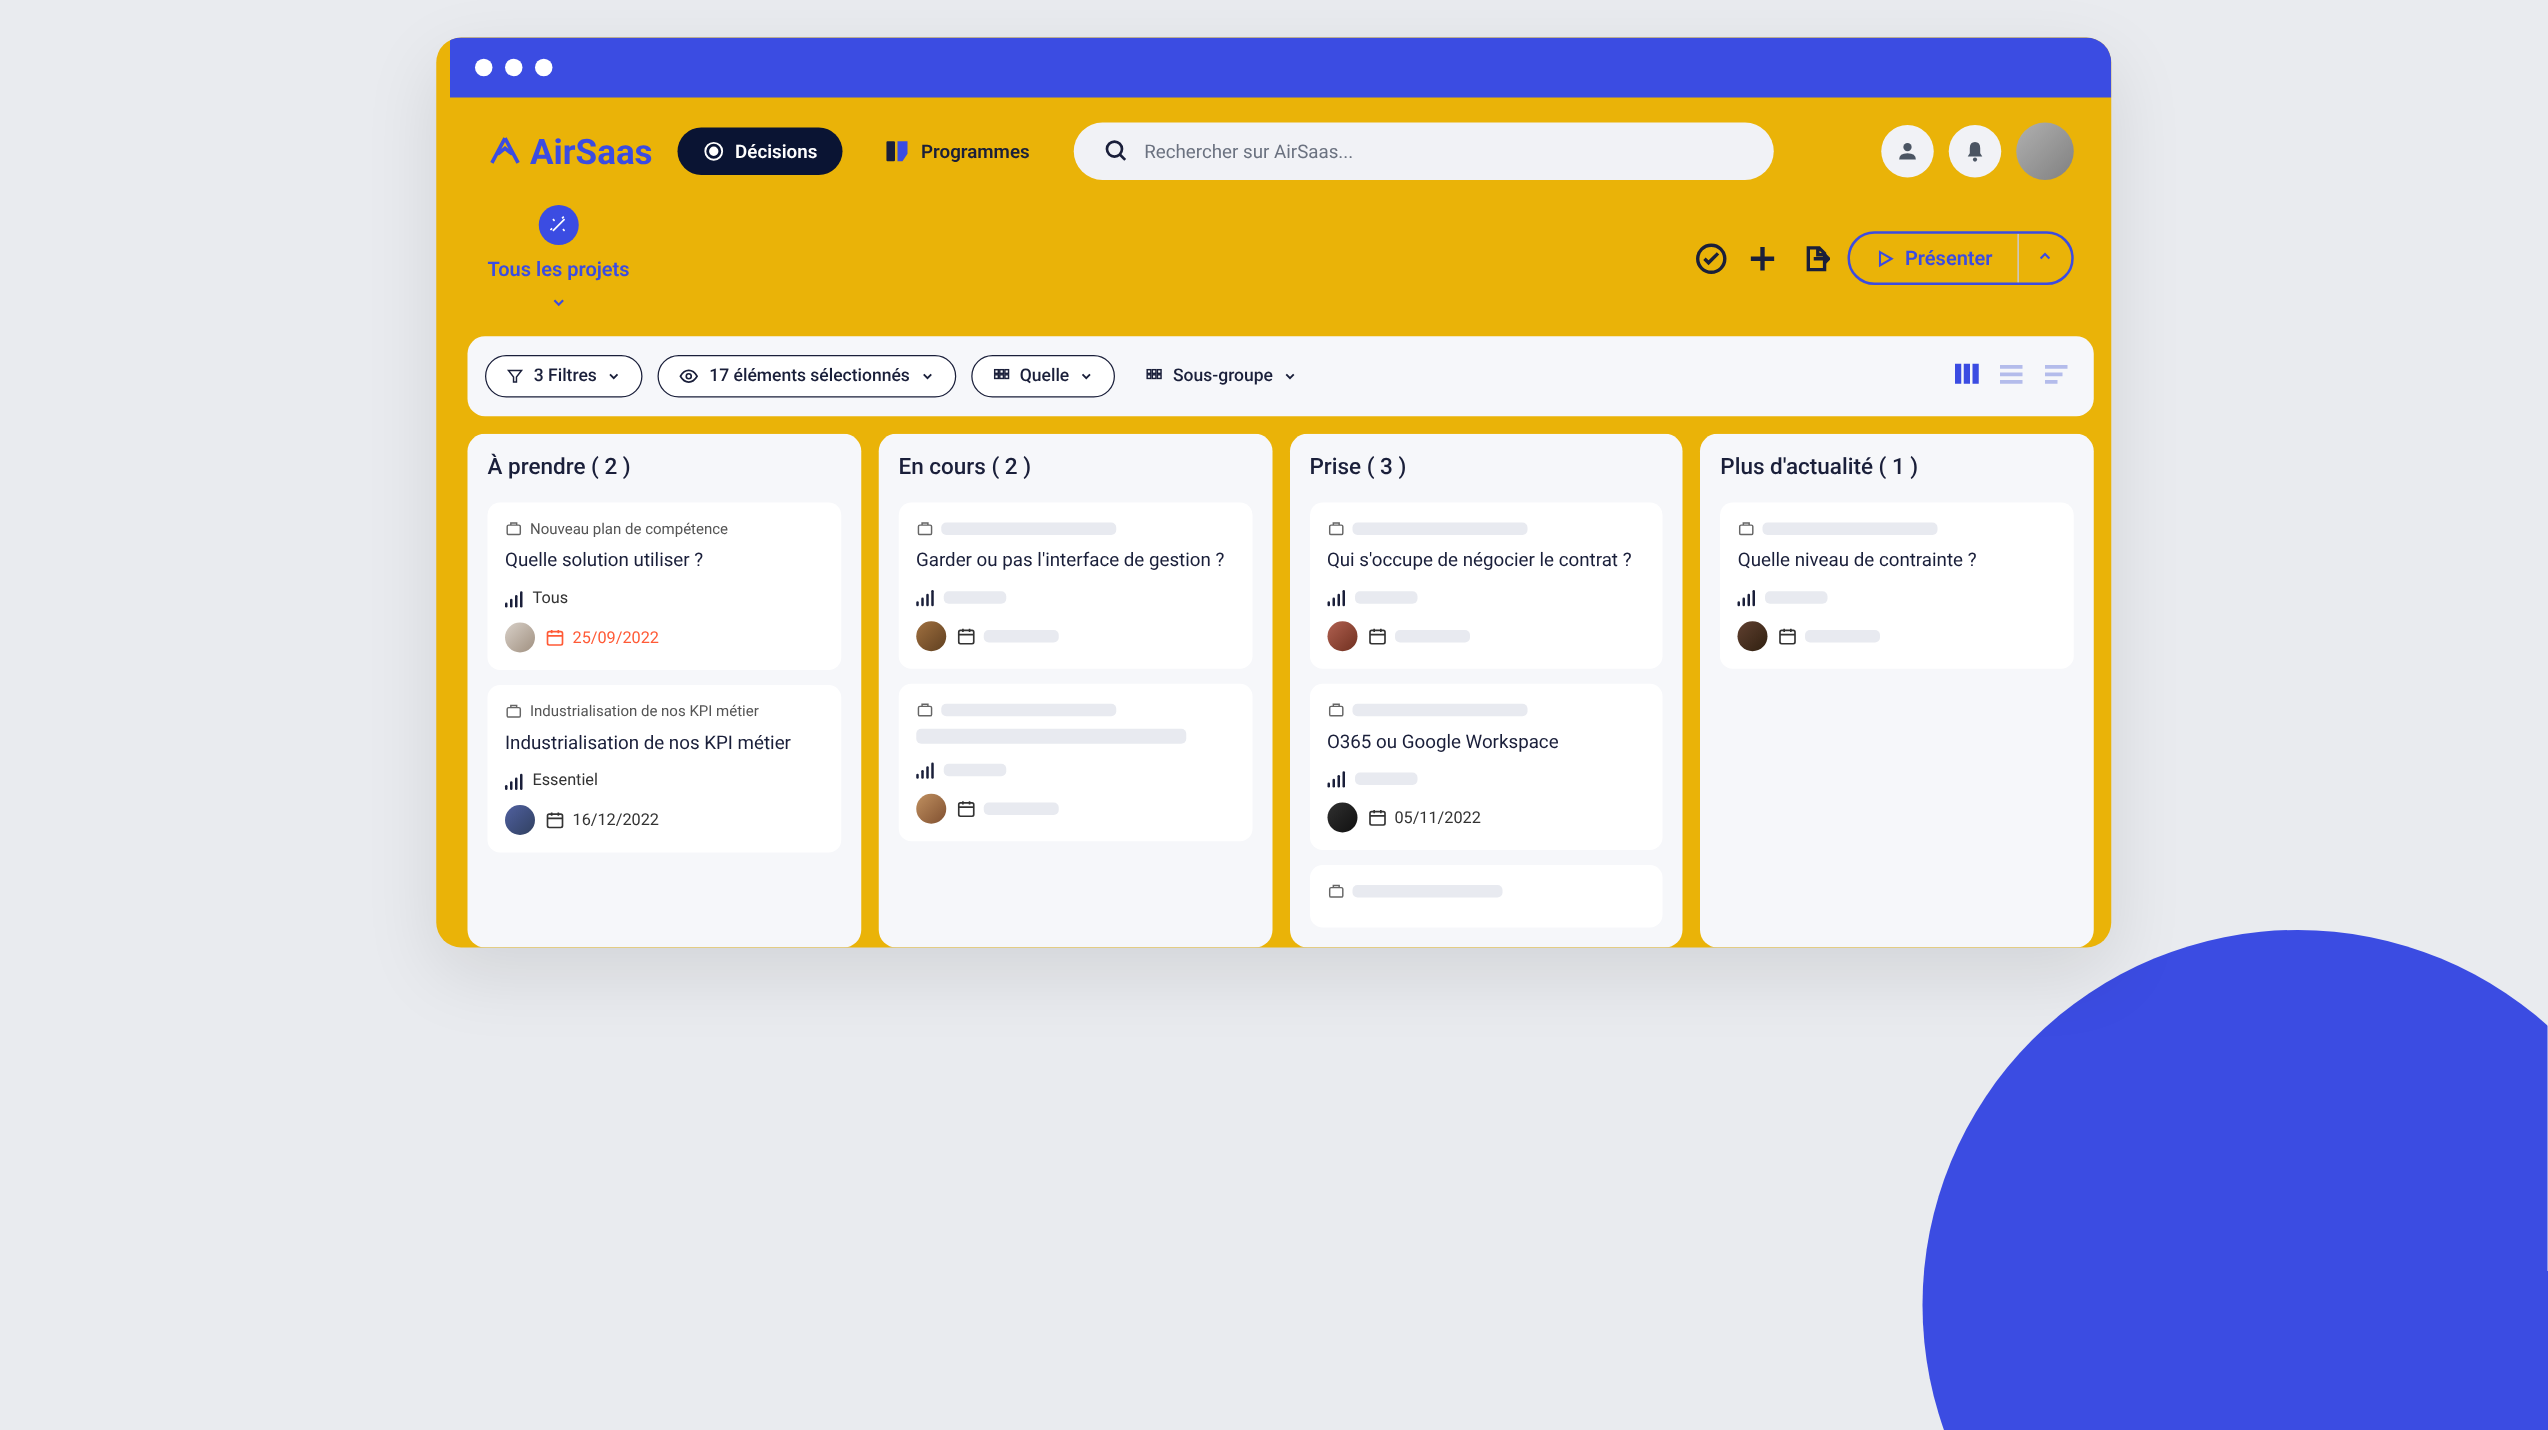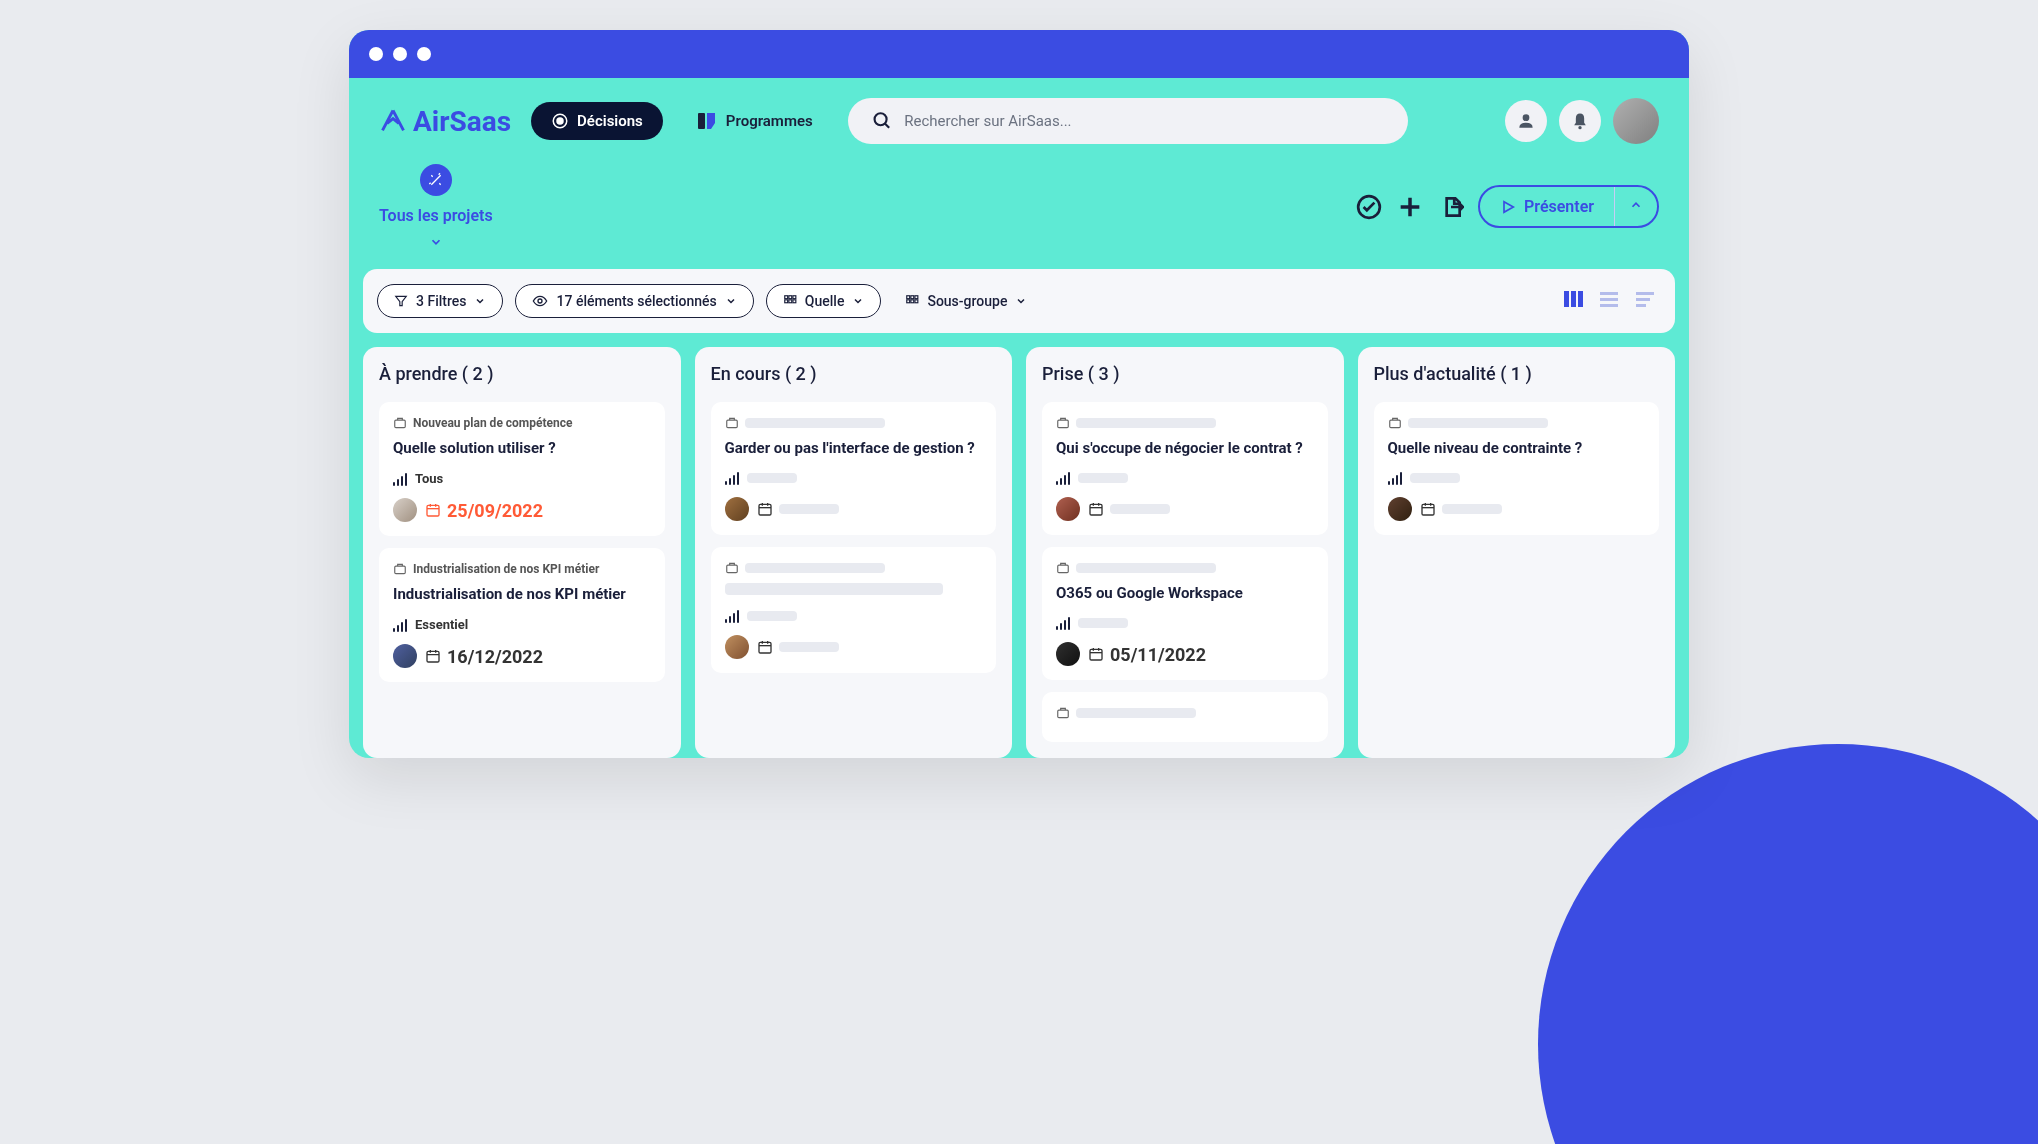--- a/index.html
+++ b/index.html
@@ -1,18 +1,18 @@
 <!DOCTYPE html>
 <html><head>
 <meta charset="utf-8">
 <style>
 * { box-sizing: border-box; margin: 0; padding: 0; font-family: -apple-system, BlinkMacSystemFont, 'Segoe UI', Roboto, sans-serif; }
 body { background: #e9ebef; padding: 30px 60px; min-height: 100vh; position: relative; overflow: hidden; }
 .blob { position: absolute; bottom: -200px; right: -100px; width: 600px; height: 600px; background: #3b4ce2; border-radius: 50%; z-index: 0; }
-.window { background: #5eead4; border-radius: 20px; overflow: hidden; box-shadow: 0 20px 60px rgba(0,0,0,0.1); position: relative; z-index: 1; width: 100%; max-width: 1340px; margin: 0 auto; }
+.window { background: #eab308; border-radius: 20px; overflow: hidden; box-shadow: 0 20px 60px rgba(0,0,0,0.1); position: relative; z-index: 1; width: 100%; max-width: 1340px; margin: 0 auto; padding-left: 11px; }
 .titlebar { background: #3b4ce2; height: 48px; display: flex; align-items: center; padding: 0 20px; gap: 10px; }
 .dot { width: 14px; height: 14px; border-radius: 50%; background: #fff; }
 .header { display: flex; align-items: center; padding: 20px 30px; gap: 20px; }
 .logo { display: flex; align-items: center; gap: 6px; color: #3b4ce2; font-weight: 700; font-size: 28px; }
 .logo-icon { width: 28px; height: 28px; }
 .nav-pill { background: #0a1433; color: #fff; border-radius: 999px; padding: 10px 20px; display: flex; align-items: center; gap: 8px; font-weight: 600; font-size: 15px; cursor: pointer; }
 .nav-item { display: flex; align-items: center; gap: 10px; color: #1a1f3a; font-weight: 600; font-size: 15px; padding: 10px 15px; cursor: pointer; }
 .search-bar { flex: 1; background: #f1f2f6; border-radius: 999px; display: flex; align-items: center; padding: 12px 24px; gap: 12px; max-width: 560px; }
 .search-bar input { border: none; background: transparent; font-size: 15px; width: 100%; outline: none; color: #1a1f3a; }
 .search-bar input::placeholder { color: #6b7280; }
@@ -29,25 +29,25 @@
 .present-chevron { border-left: 1px solid #c7cdf5; padding: 10px 14px; }
 .filters-bar { background: #f6f7fa; border-radius: 14px; margin: 0 14px 14px; padding: 14px; display: flex; align-items: center; gap: 12px; flex-wrap: wrap; }
 .filter-chip { border: 1.5px solid #1a1f3a; border-radius: 999px; padding: 8px 16px; display: flex; align-items: center; gap: 8px; cursor: pointer; font-size: 14px; color: #1a1f3a; font-weight: 500; background: #fff; }
 .filter-text { display: flex; align-items: center; gap: 8px; cursor: pointer; font-size: 14px; color: #1a1f3a; font-weight: 500; padding: 8px 12px; }
 .view-toggles { margin-left: auto; display: flex; gap: 4px; }
 .view-toggle { padding: 4px; cursor: pointer; color: #b4bceb; }
 .view-toggle.active { color: #3b4ce2; }
 .board { display: flex; gap: 14px; padding: 0 14px 0; overflow: hidden; }
 .column { flex: 1; background: #f6f7fa; border-radius: 14px; padding: 16px; min-width: 0; }
 .column-title { font-size: 18px; color: #1a1f3a; font-weight: 500; margin-bottom: 18px; }
-.card { background: #fff; border-radius: 10px; padding: 14px; margin-bottom: 12px; cursor: pointer; font-weight: bold; }
+.card { background: #fff; border-radius: 10px; padding: 14px; margin-bottom: 12px; cursor: pointer; }
 .card-tag { display: flex; align-items: center; gap: 6px; font-size: 12px; color: #555; margin-bottom: 8px; }
 .card-title { font-size: 15px; color: #1a1f3a; margin-bottom: 12px; line-height: 1.4; }
 .card-priority { display: flex; align-items: center; gap: 8px; font-size: 13px; color: #333; margin-bottom: 12px; }
-.card-footer { display: flex; align-items: center; gap: 8px; font-size: 18px; color: #333; }
+.card-footer { display: flex; align-items: center; gap: 8px; font-size: 13px; color: #333; }
 .mini-avatar { width: 24px; height: 24px; border-radius: 50%; background: linear-gradient(135deg, #c0a080, #806040); }
 .card-date { display: flex; align-items: center; gap: 6px; }
 .card-date.overdue { color: #ff5a36; }
 .placeholder { background: #e8eaf0; border-radius: 4px; height: 10px; }
 .placeholder-card { background: #fff; border-radius: 10px; padding: 14px; margin-bottom: 12px; }
 .bars-icon { display: flex; align-items: flex-end; gap: 2px; height: 14px; }
 .bars-icon span { width: 2px; background: #1a1f3a; border-radius: 1px; }
 .chevron-down { display:inline-block; }
 </style>
 </head>

